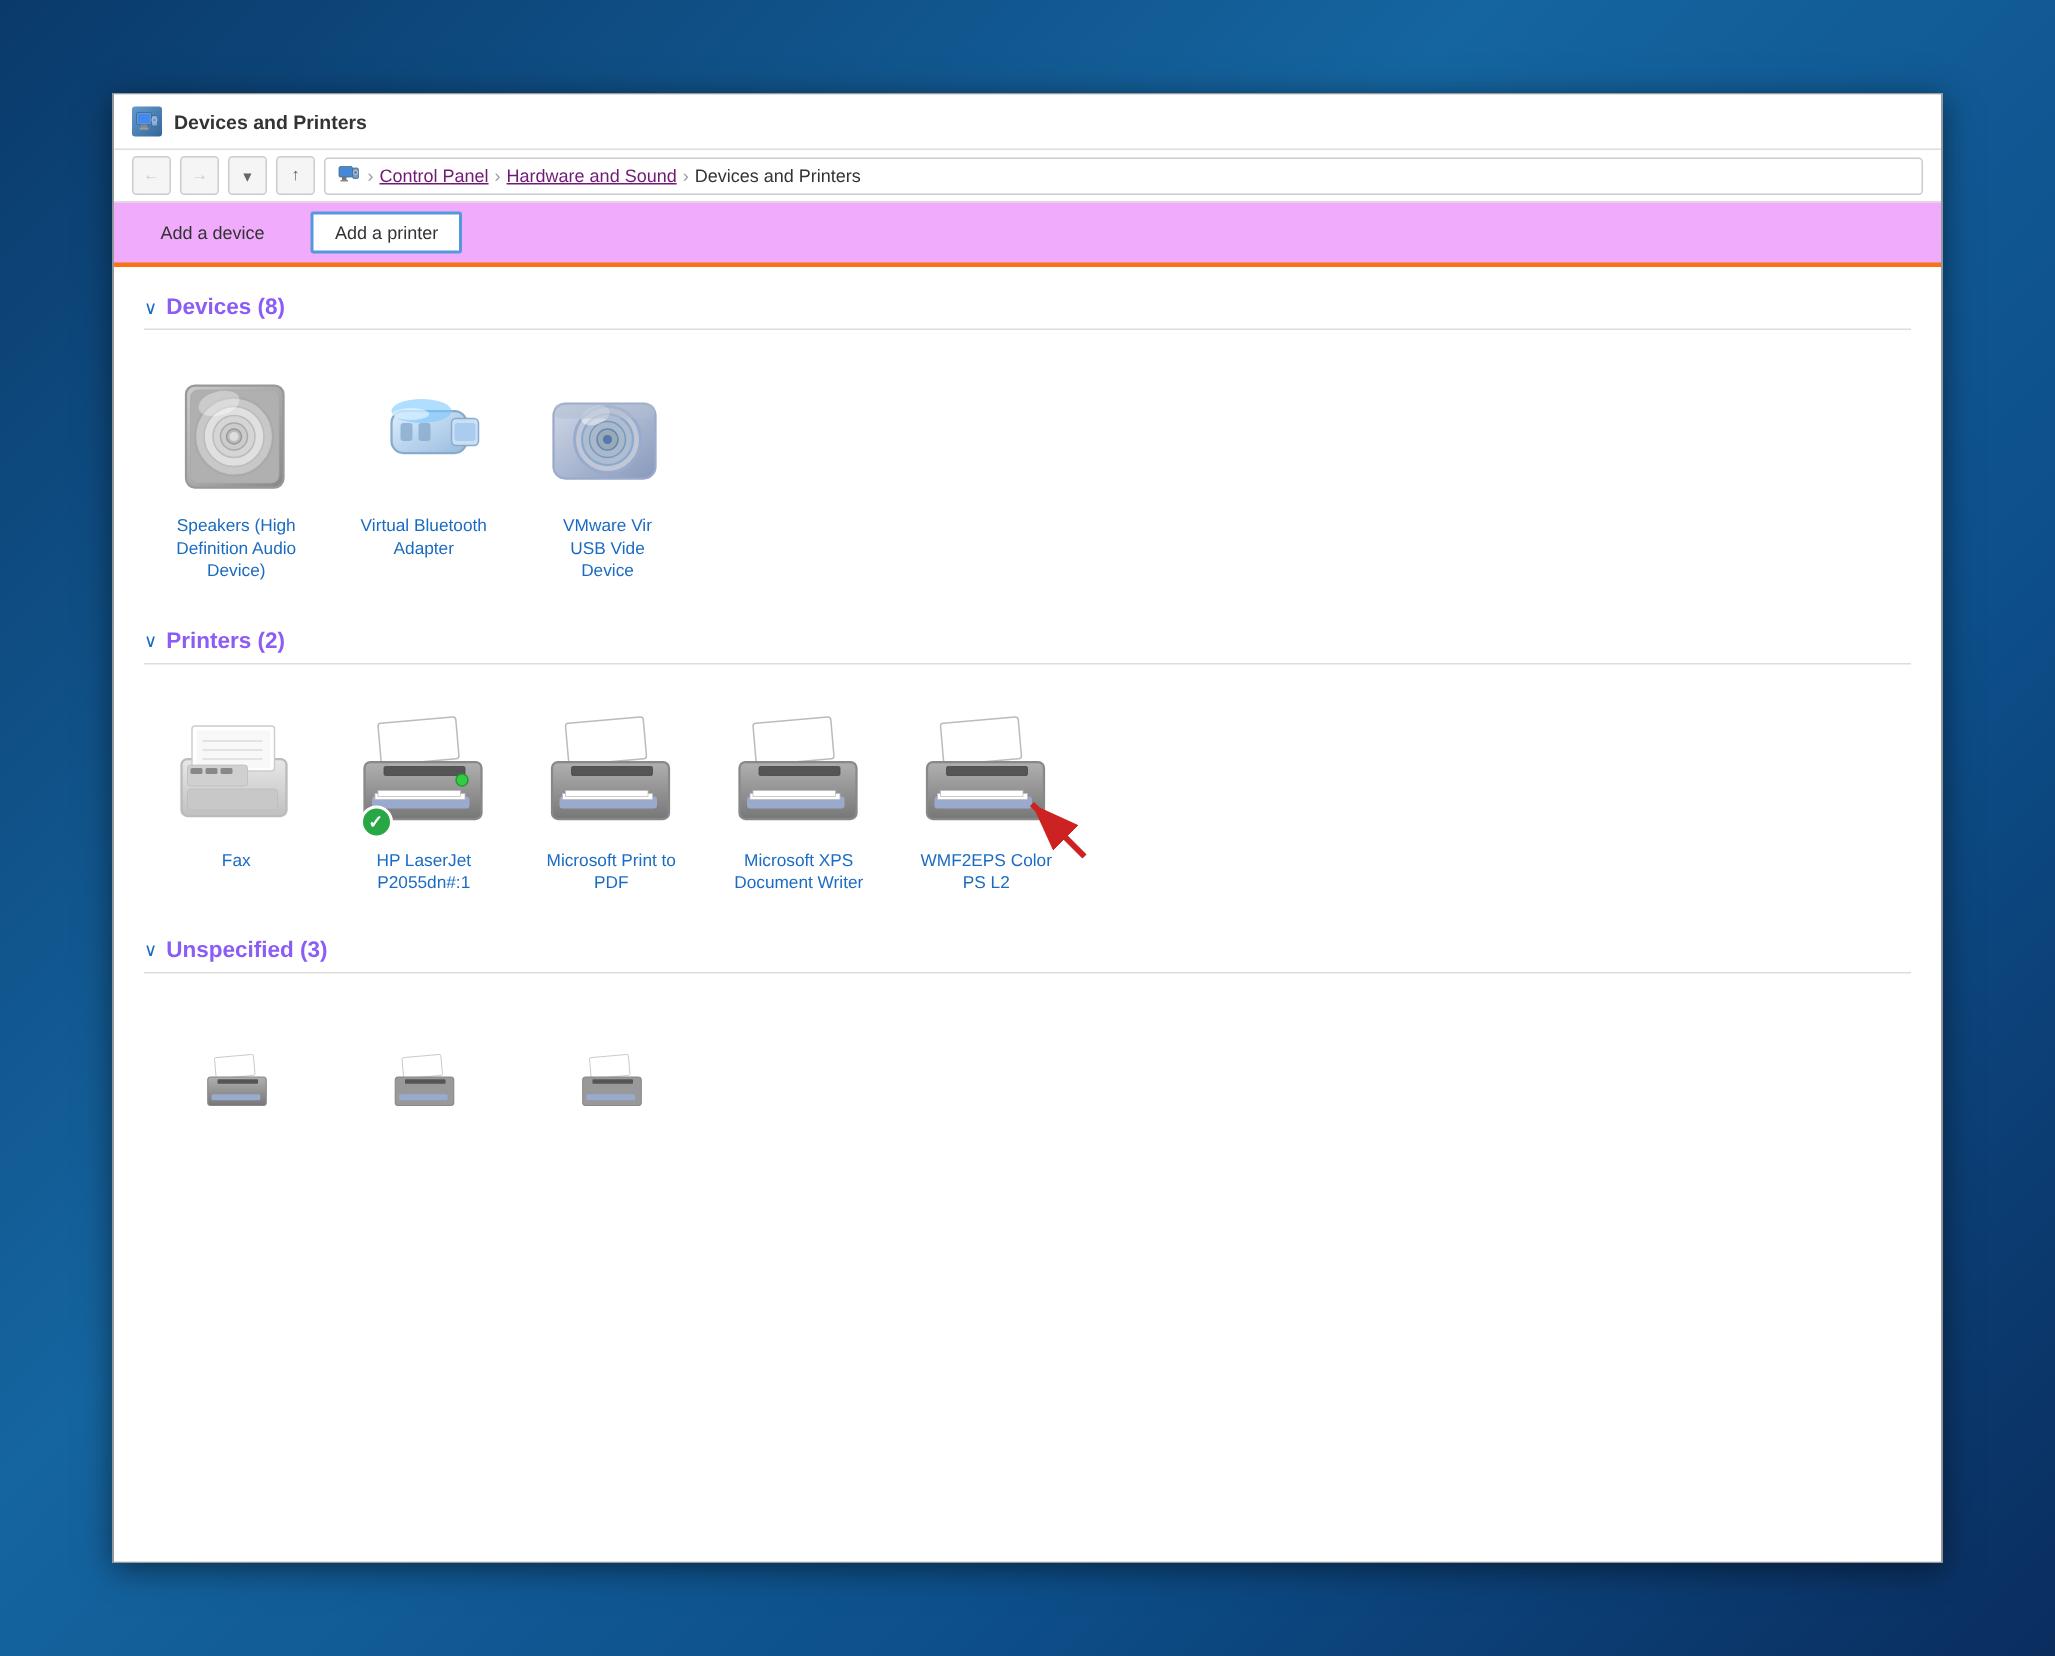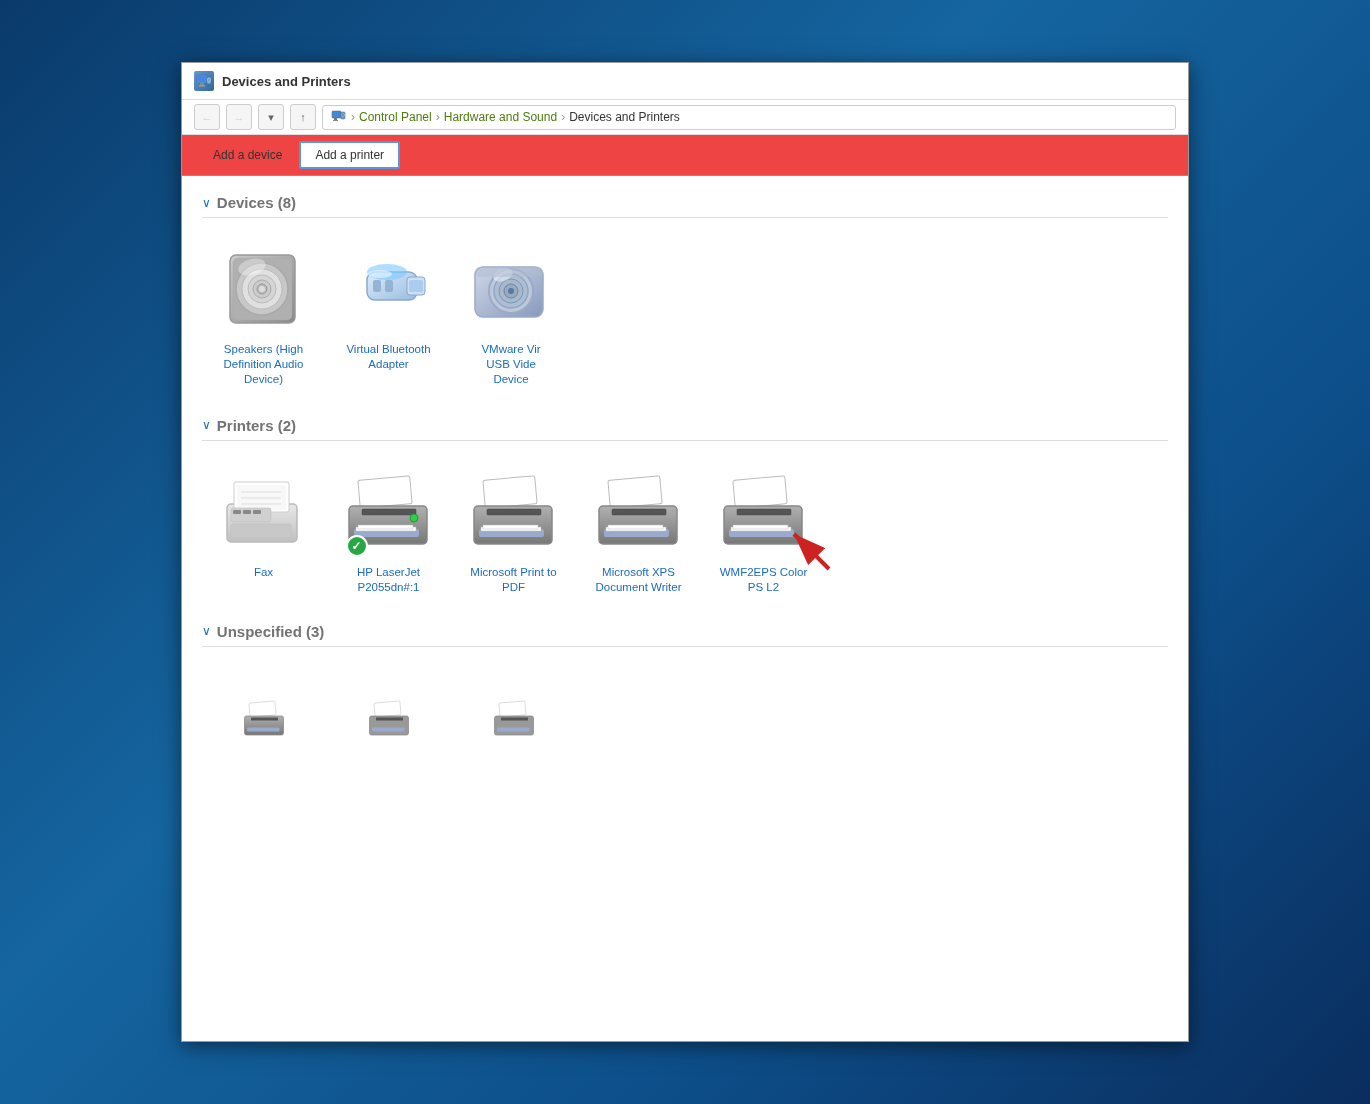--- a/index.html
+++ b/index.html
@@ -6,21 +6,21 @@
     body {
       background: linear-gradient(135deg, #0a3a6b 0%, #1565a0 40%, #0d4f8a 70%, #0a2d5e 100%);
       width: 1370px;
       height: 1104px;
       display: flex;
       align-items: center;
       justify-content: center;
       font-family: 'Segoe UI', Tahoma, sans-serif;
     }
     .window {
-      width: 1008px;
+      width: 1220px;
       height: 980px;
       background: #f0f0f0;
       border: 1px solid #999;
       box-shadow: 0 4px 20px rgba(0,0,0,0.5);
       display: flex;
       flex-direction: column;
       position: relative;
     }
     .title-bar {
       background: #fff;
@@ -72,28 +72,28 @@
       gap: 4px;
       color: #555;
       font-size: 12px;
       flex: 1;
       background: #fff;
       border: 1px solid #ccc;
       border-radius: 3px;
       padding: 3px 8px;
     }
     .breadcrumb-sep { color: #999; }
-    .breadcrumb-item { color: #4d7c0f; cursor: pointer; }
+    .breadcrumb-item { color: #701a75; cursor: pointer; text-decoration: underline; }
     .breadcrumb-current { color: #333; }
     .toolbar {
-      background: #ef4444;
+      background: #f0abfc;
       padding: 6px 16px;
       display: flex;
-      gap: 2px;
-      border-bottom: 1px solid #f97316;
+      gap: 16px;
+      border-bottom: 3px solid #f97316;
     }
     .toolbar-btn {
       padding: 5px 14px;
       background: transparent;
       border: 1px solid transparent;
       font-size: 12px;
       color: #333;
       cursor: pointer;
       border-radius: 2px;
     }
@@ -115,21 +115,21 @@
       margin: 10px 0 12px 0;
       padding-bottom: 6px;
       border-bottom: 1px solid #ddd;
     }
     .section-chevron {
       color: #1a6bc1;
       font-size: 12px;
       cursor: pointer;
     }
     .section-title {
-      color: #737373;
+      color: #8b5cf6;
       font-size: 15px;
       font-weight: 600;
     }
     .devices-grid {
       display: flex;
       flex-wrap: nowrap;
       gap: 10px;
       overflow: hidden;
       padding: 8px 4px 16px 4px;
     }

